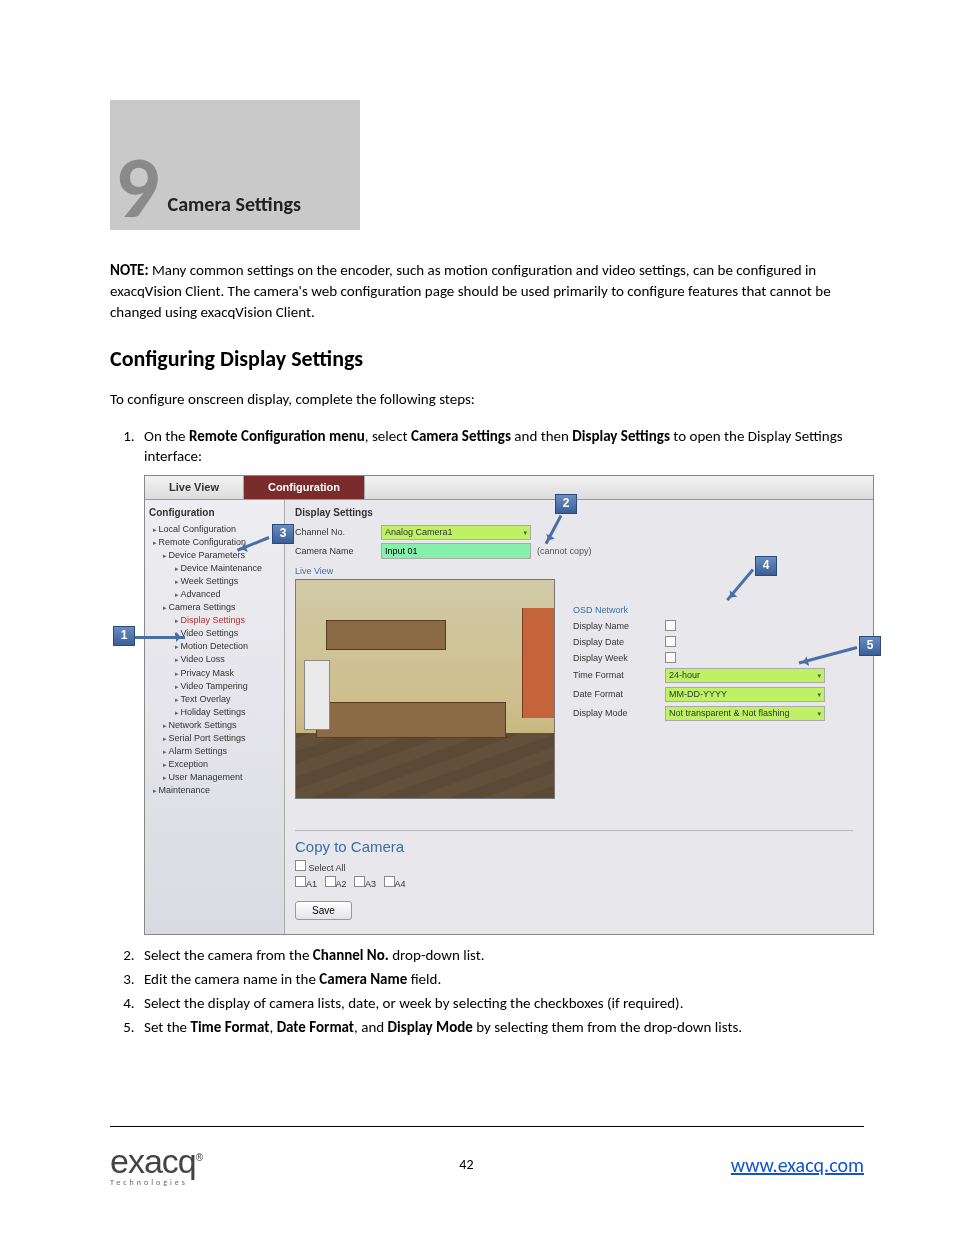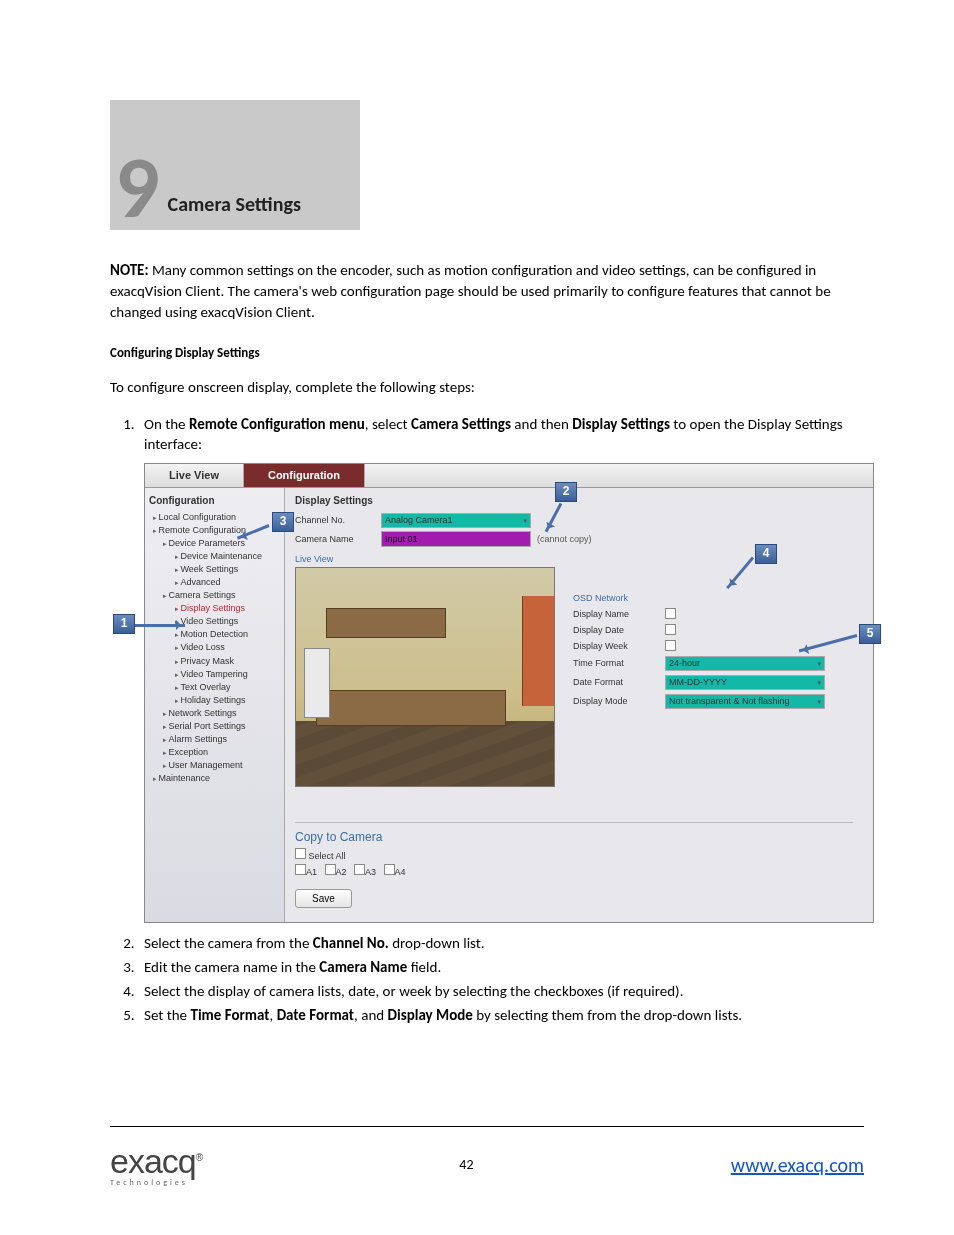--- a/index.html
+++ b/index.html
@@ -29,21 +29,21 @@
     line-height: 0.8;
     margin-right: 8px;
   }
   .chapter-title {
     font-size: 20px;
     font-weight: bold;
     color: #222;
     padding-bottom: 6px;
   }
   .note { margin-top: 30px; line-height: 1.4; }
-  .subhead { font-weight: bold; font-size: 13px; margin-top: 22px; margin-bottom: 18px; }
+  .subhead { font-weight: bold; font-size: 22px; margin-top: 22px; margin-bottom: 18px; }
   .intro { margin-bottom: 18px; }
   ol { margin: 0 0 0 28px; padding: 0; }
   ol li { margin: 4px 0; line-height: 1.35; padding-left: 6px; }
   ol.top > li::marker { font-weight: normal; }
 
   
   .embed {
     margin: 8px 0 10px 0;
     border: 1px solid #888;
     width: 730px;
@@ -84,21 +84,21 @@
     flex: 1;
     background: #e8e8ec;
     padding: 6px 10px;
     position: relative;
   }
   .panel-title { font-weight: bold; font-size: 10px; margin-bottom: 6px; }
   .fldrow { display: flex; align-items: center; margin: 3px 0; font-size: 9px; }
   .fldrow label { width: 86px; }
   .sel-input {
     border: 1px solid #aaa;
-    background: #a21caf;
+    background: #86efac;
     height: 16px;
     font-size: 9px;
     padding: 0 3px;
     width: 150px;
   }
   .subtitle { color: #3a6ea6; font-size: 9px; margin: 6px 0 2px; }
   .live-frame {
     width: 260px; height: 220px; background: #c9c6a8;
     border: 1px solid #777; position: relative; overflow: hidden;
   }
@@ -113,24 +113,24 @@
     position: absolute;
     left: 288px;
     top: 104px;
     width: 290px;
     font-size: 9px;
   }
   .osd .ohdr { color: #3a6ea6; margin-bottom: 4px; }
   .osd .orow { display: flex; align-items: center; margin: 4px 0; }
   .osd .orow label { width: 92px; }
   .chk { width: 11px; height: 11px; border: 1px solid #888; background: #fff; display:inline-block; }
-  .dd { border:1px solid #aaa; background:#14b8a6; height:15px; width:160px; font-size:9px; padding:0 3px; display:flex; align-items:center; justify-content:space-between;}
+  .dd { border:1px solid #aaa; background:#bef264; height:15px; width:160px; font-size:9px; padding:0 3px; display:flex; align-items:center; justify-content:space-between;}
   .dd::after { content:"▾"; font-size:7px; color:#555; }
   .copy-sec { position:absolute; bottom:14px; left:10px; right:20px; border-top:1px solid #bbb; padding-top:6px; }
-  .copy-title { color:#3a6ea6; font-size:12px; margin-bottom:3px; }
+  .copy-title { color:#3a6ea6; font-size:15px; margin-bottom:3px; }
   .copy-row { font-size:9px; margin:2px 0; }
   .save-btn {
     margin-top: 8px;
     padding: 3px 16px;
     background: linear-gradient(#fff,#e4e4e4);
     border: 1px solid #999;
     border-radius: 3px;
     font-size: 10px;
     cursor: pointer;
   }

